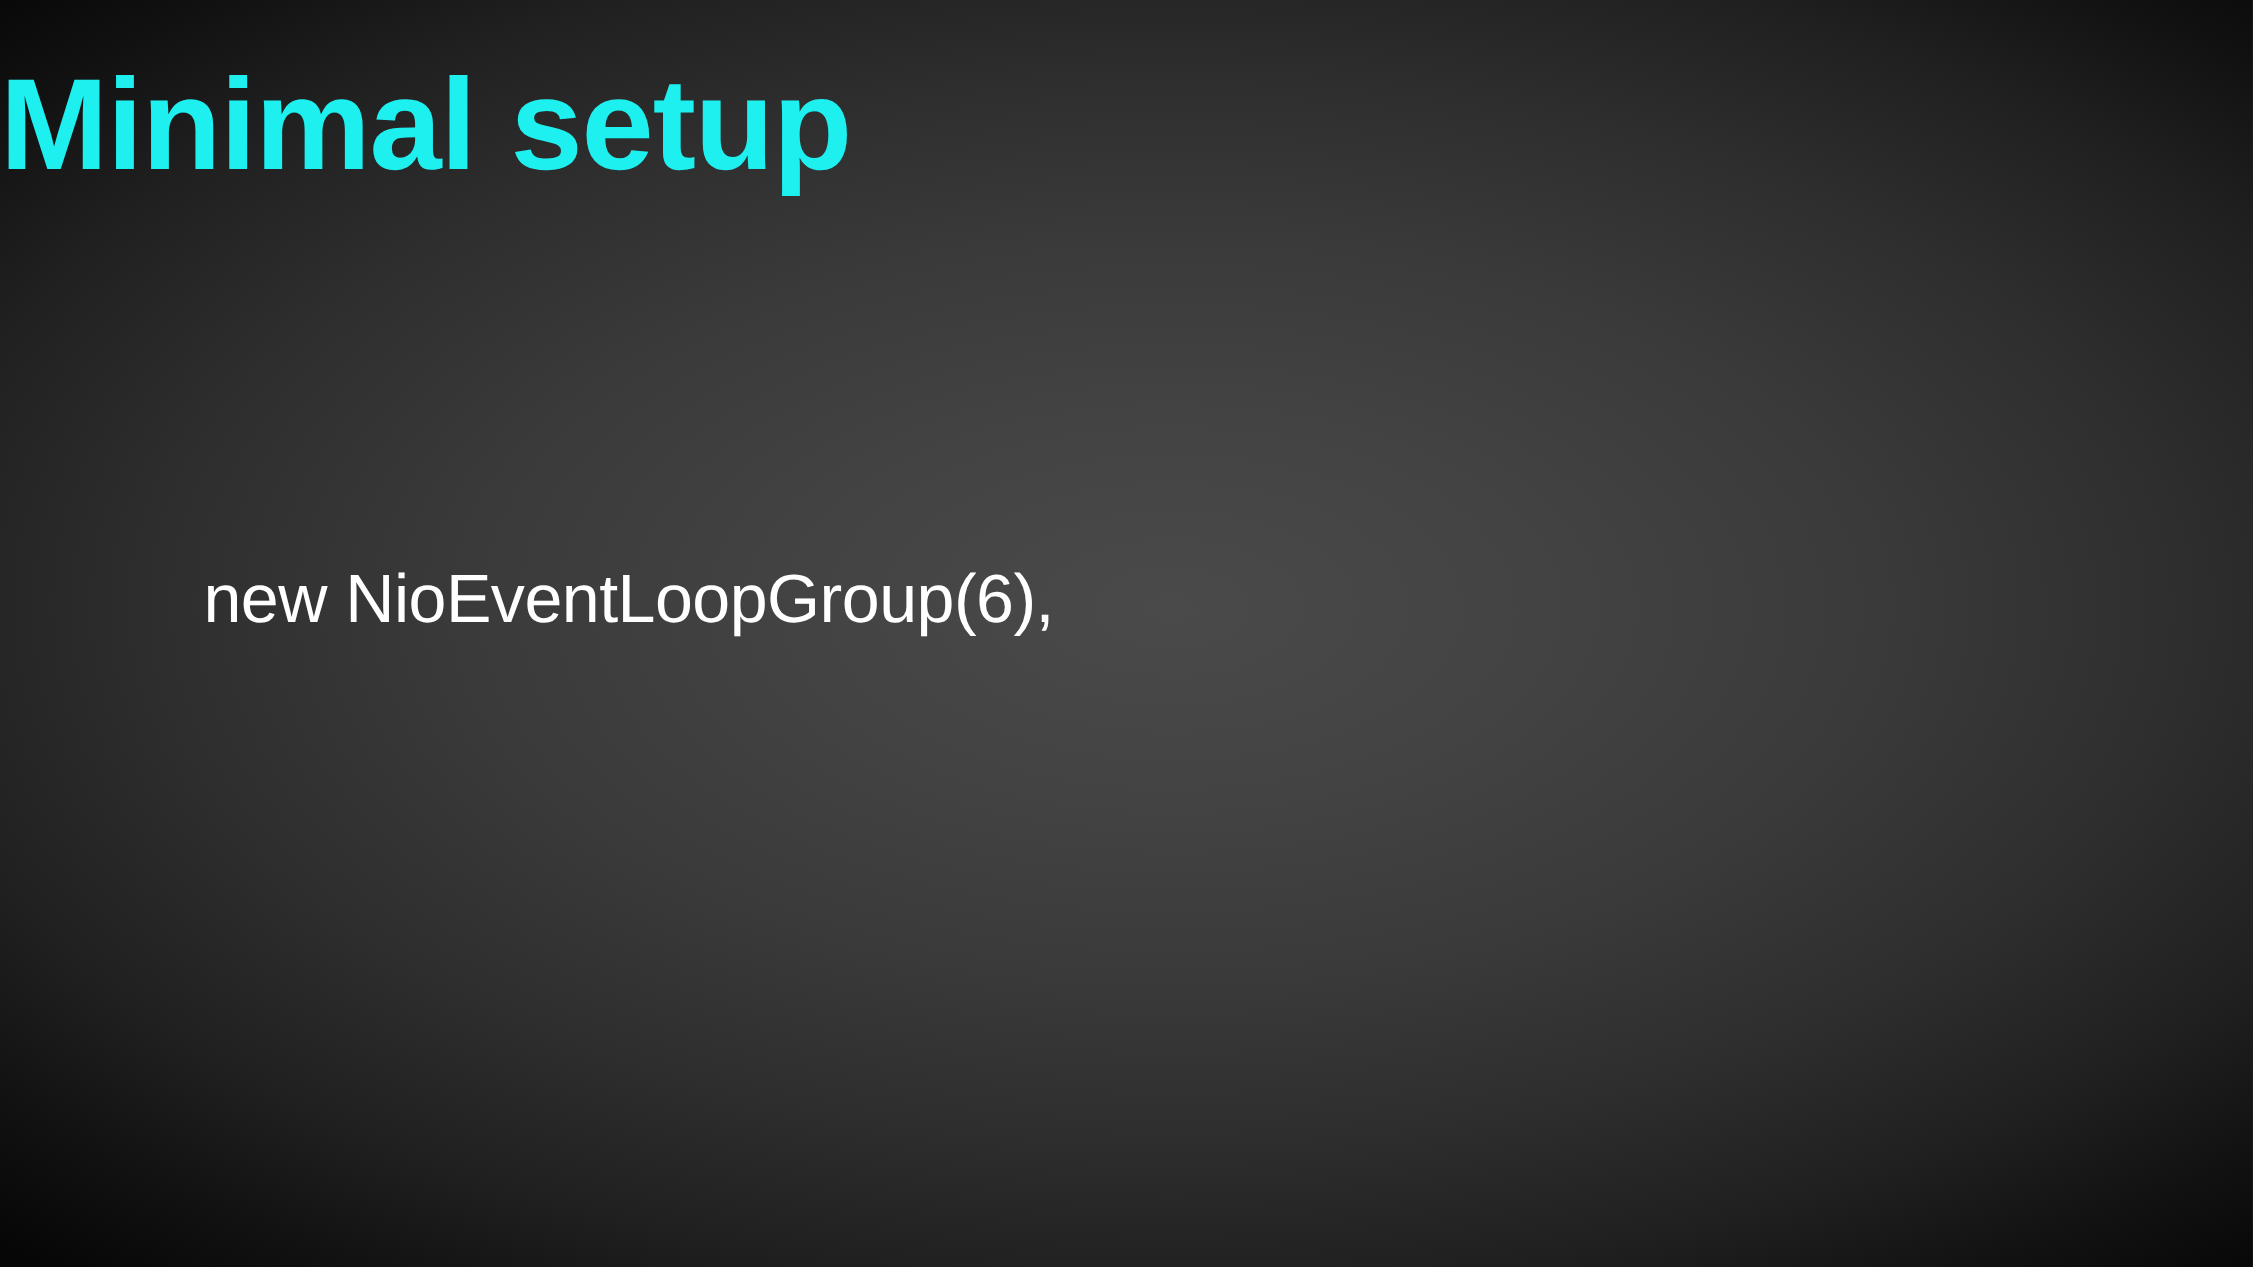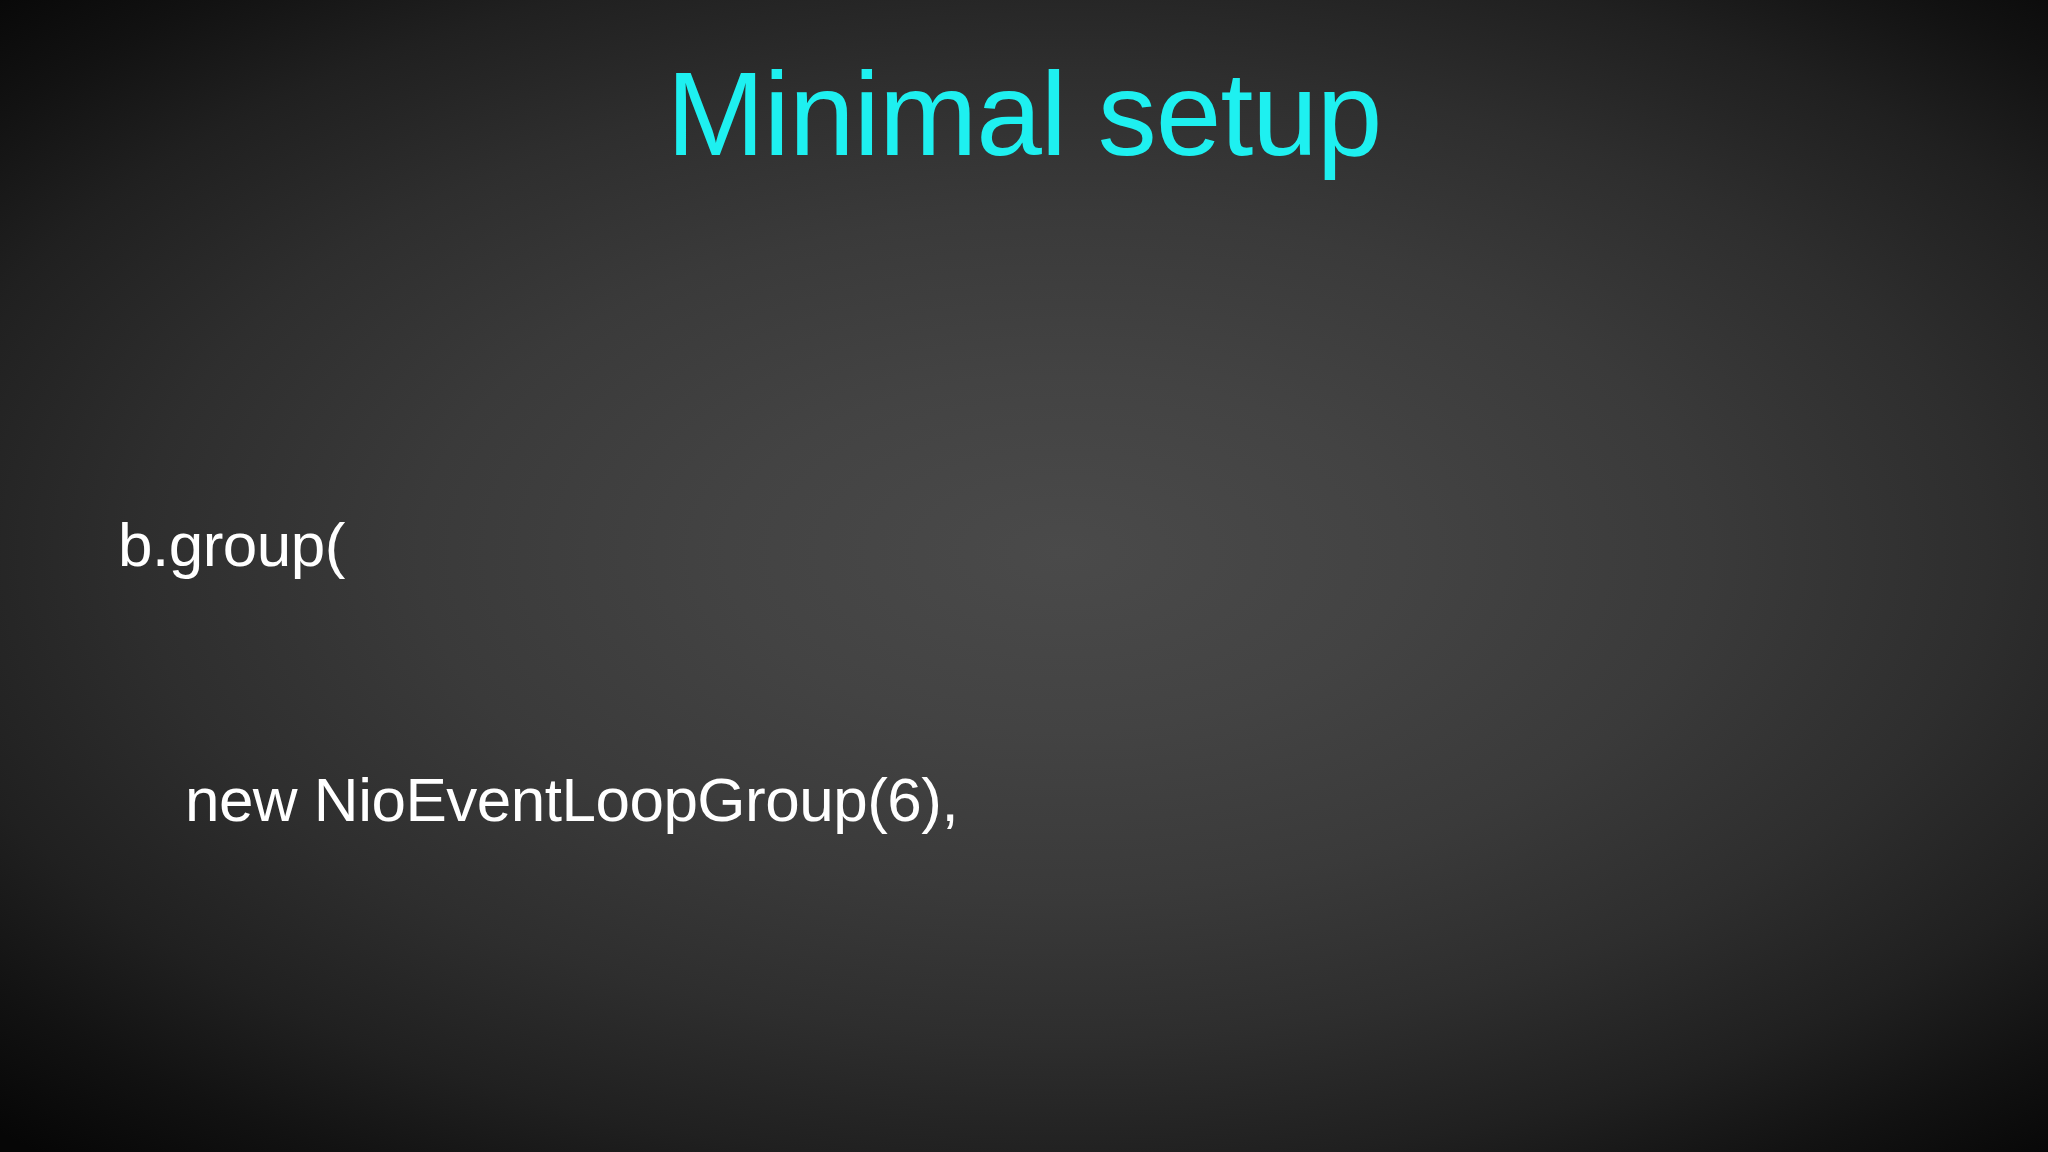--- a/index.html
+++ b/index.html
@@ -23,24 +23,23 @@
         #121212 88%,
         #060606 100%);
     font-family: "Liberation Sans", sans-serif;
     -webkit-font-smoothing: antialiased;
   }
   .slide-title {
     position: absolute;
     top: 50px;
     left: 0;
     width: 100%;
-    text-align: center;
     color: #1ef0f0;
     font-size: 118px;
-    font-weight: normal;
+    font-weight: bold;
     line-height: 1.1;
     letter-spacing: -1px;
     white-space: pre;
   }
   .code-block {
     position: absolute;
     top: 332px;
     left: 118px;
     right: 60px;
     color: #ffffff;
@@ -56,21 +55,20 @@
   }
 </style>
 </head>
 <body>
 
 <div class="slide">
 
   <div class="slide-title">Minimal setup</div>
 
   <div class="code-block">
-    <div class="code-line">b.group(</div>
     <div class="code-line">    new NioEventLoopGroup(6),</div>
     
     
     
     
     
     
   </div>
 
 </div>

